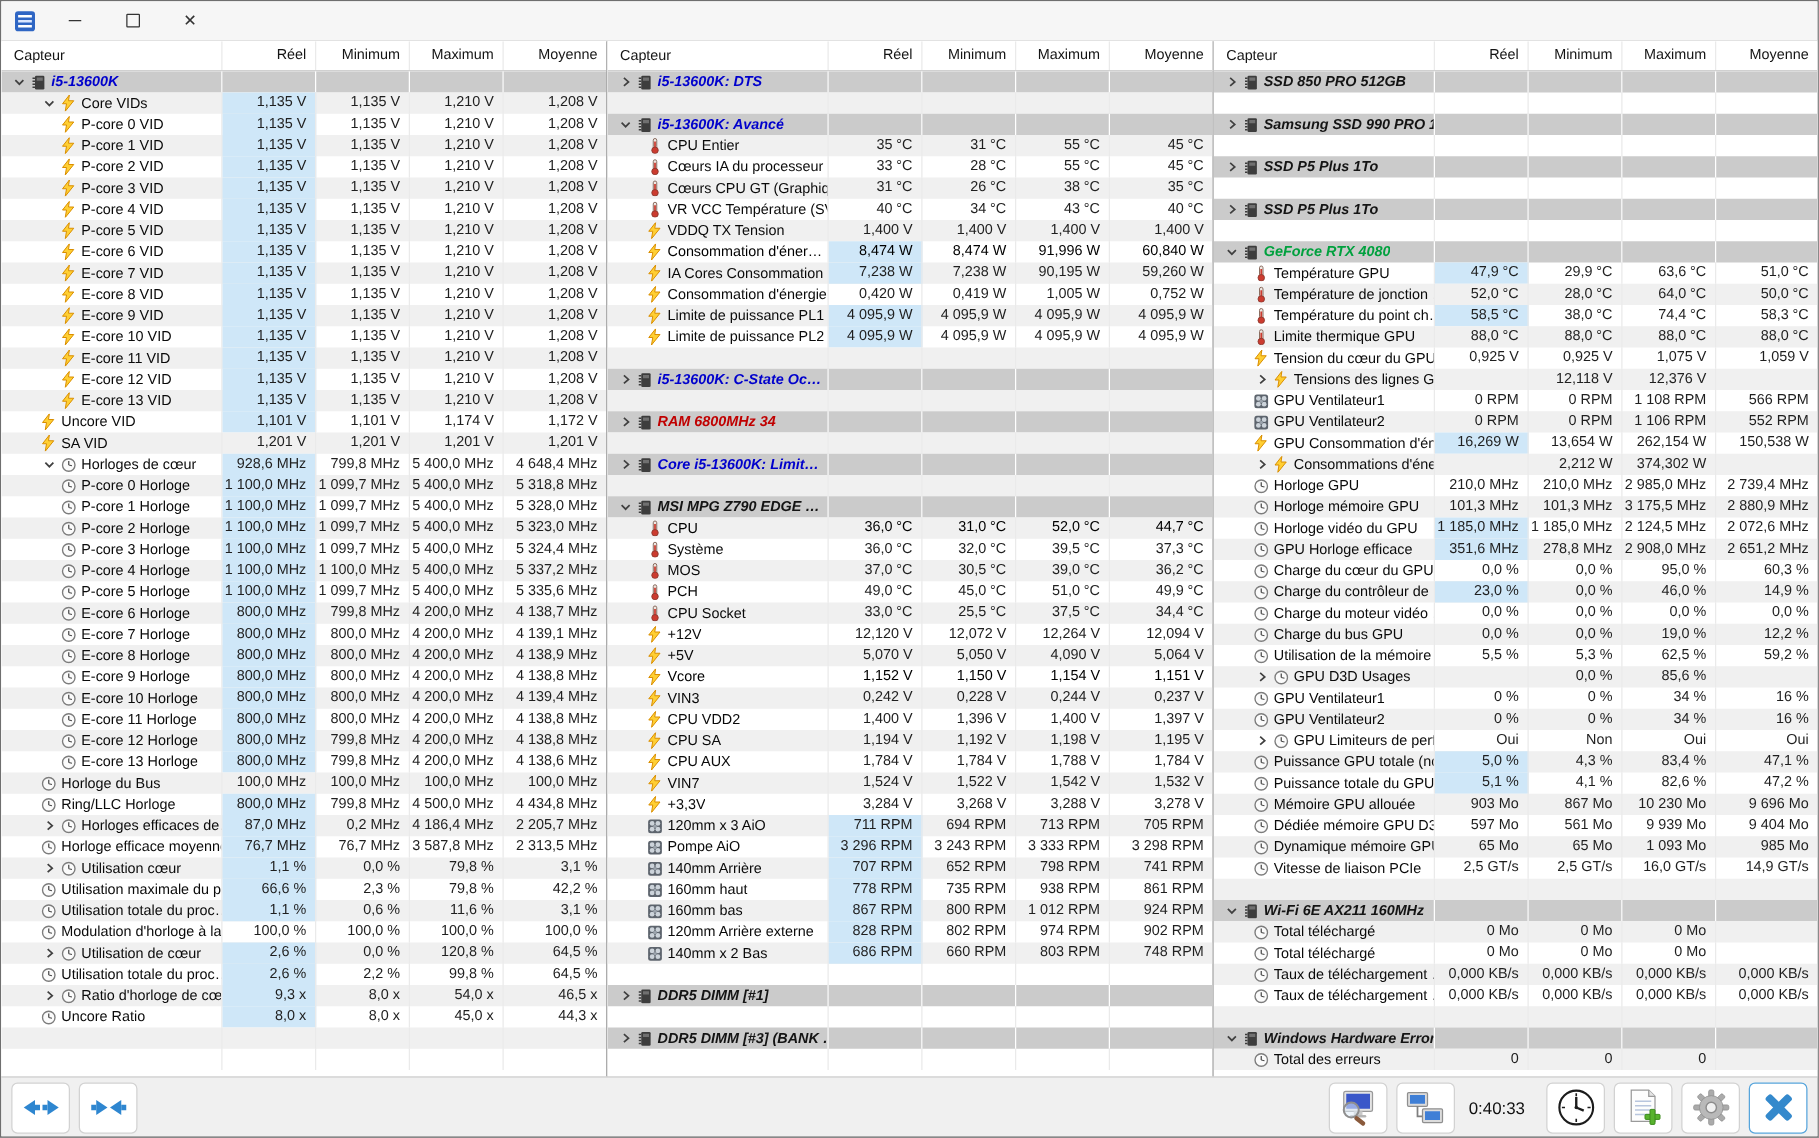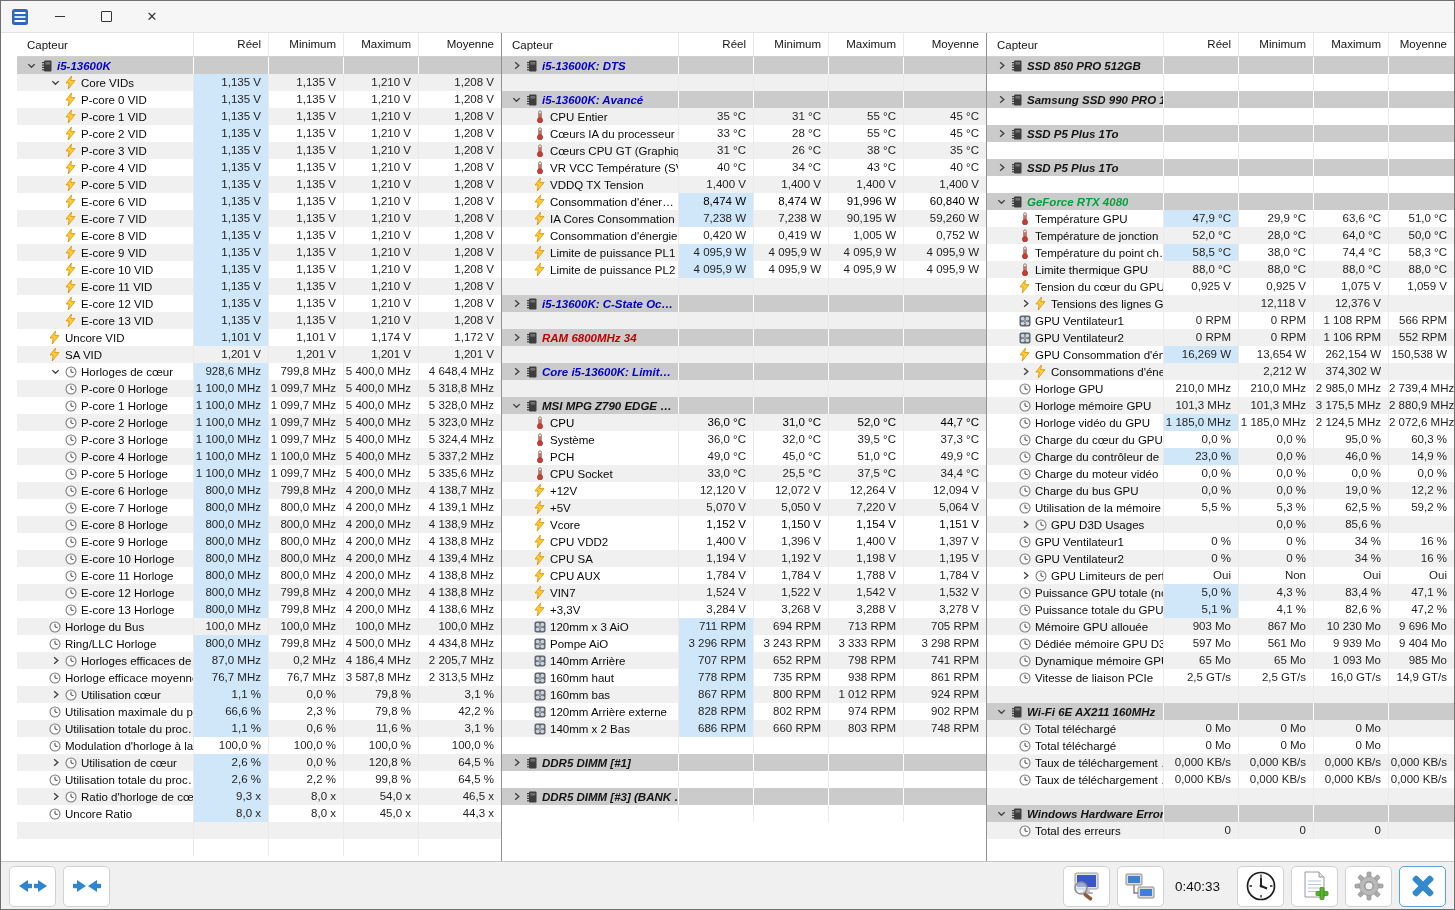--- a/index.html
+++ b/index.html
@@ -7,21 +7,21 @@
   
   .titlebar{height:31px;border-bottom:1px solid #e2e2e2;background:#f6f6f6;display:flex;align-items:center;}
   .appicon{margin:0 8px 0 10px;display:flex;}
   .apptitle{font-size:12px;color:#1a1a1a;flex:1;white-space:nowrap;}
   .winbtns{display:flex;height:100%;}
   .wbtn{width:46px;height:100%;display:flex;align-items:center;justify-content:center;color:#222;}
   .minglyph{width:10px;height:1px;background:#333;display:block;}
   .maxglyph{width:9px;height:9px;border:1px solid #333;display:block;border-radius:1px;}
   .closeglyph{font-size:13px;line-height:13px;color:#333;}
   
-  .main{height:828px;display:flex;background:#fff;margin-left:16px;}
+  .main{height:828px;display:flex;background:#fff;}
   .pane{flex:0 0 484px;border-right:1px solid #919191;display:flex;flex-direction:column;overflow:hidden;background:#fff;}
   .pane:last-child{flex:1;border-right:none;}
   .colhdr{height:23px;flex:0 0 auto;display:flex;border-bottom:1px solid #d0d0d0;background:#fff;}
   .colhdr .c{font-size:11.5px;color:#141414;}
   .colhdr .cap{display:flex;align-items:center;padding-left:10px;}
   .colhdr .val{line-height:22px;}
   .pbody{flex:1;display:flex;flex-direction:column;overflow:hidden;}
   .row{display:flex;height:17px;flex:0 0 auto;}
   .row.stripe{background:#f0f0f0;}
   .c{box-sizing:border-box;border-right:1px solid #eaeaea;height:100%;}
@@ -1218,30 +1218,47 @@
                   <circle cx="5" cy="10.2" r="2.6" fill="#cc3b2f" stroke="#8a3a30" stroke-width="0.7"></circle>
                 </svg>
               </span>
               <span class="t">Système</span>
             </div>
             <div class="c val v0">36,0 °C</div>
             <div class="c val v1">32,0 °C</div>
             <div class="c val v2">39,5 °C</div>
             <div class="c val v3">37,3 °C</div>
           </div>
-          <div class="row">
+          <div class="row stripe">
             <div class="c lab">
               <span class="sp" style="width: 30px;"></span>
               <span class="ico">
                 <svg width="10" height="13" viewBox="0 0 10 13">
                   <rect x="3.6" y="0.8" width="2.8" height="8" rx="1.4" fill="#efe9e4" stroke="#8a6d60" stroke-width="0.8"></rect>
                   <rect x="4.3" y="3.2" width="1.4" height="6" fill="#cc3b2f"></rect>
                   <circle cx="5" cy="10.2" r="2.6" fill="#cc3b2f" stroke="#8a3a30" stroke-width="0.7"></circle>
                 </svg>
               </span>
+              <span class="t">MOS</span>
+            </div>
+            <div class="c val v0">37,0 °C</div>
+            <div class="c val v1">30,5 °C</div>
+            <div class="c val v2">39,0 °C</div>
+            <div class="c val v3">36,2 °C</div>
+          </div>
+          <div class="row">
+            <div class="c lab">
+              <span class="sp" style="width: 30px;"></span>
+              <span class="ico">
+                <svg width="10" height="13" viewBox="0 0 10 13">
+                  <rect x="3.6" y="0.8" width="2.8" height="8" rx="1.4" fill="#efe9e4" stroke="#8a6d60" stroke-width="0.8"></rect>
+                  <rect x="4.3" y="3.2" width="1.4" height="6" fill="#cc3b2f"></rect>
+                  <circle cx="5" cy="10.2" r="2.6" fill="#cc3b2f" stroke="#8a3a30" stroke-width="0.7"></circle>
+                </svg>
+              </span>
               <span class="t">PCH</span>
             </div>
             <div class="c val v0">49,0 °C</div>
             <div class="c val v1">45,0 °C</div>
             <div class="c val v2">51,0 °C</div>
             <div class="c val v3">49,9 °C</div>
           </div>
           <div class="row stripe">
             <div class="c lab">
               <span class="sp" style="width: 30px;"></span>
@@ -1279,37 +1296,52 @@
               <span class="sp" style="width: 30px;"></span>
               <span class="ico">
                 <svg width="11" height="13" viewBox="0 0 11 13">
                   <polygon points="6.5,0 1,7 4.2,7 3.2,13 10,4.6 5.8,4.6" fill="#ffcf33" stroke="#d98e00" stroke-width="0.8"></polygon>
                 </svg>
               </span>
               <span class="t">+5V</span>
             </div>
             <div class="c val v0">5,070 V</div>
             <div class="c val v1">5,050 V</div>
-            <div class="c val v2">7,220 V</div>
+            <div class="c val v2">4,090 V</div>
             <div class="c val v3">5,064 V</div>
           </div>
           <div class="row bold">
             <div class="c lab">
               <span class="sp" style="width: 30px;"></span>
               <span class="ico">
                 <svg width="11" height="13" viewBox="0 0 11 13">
                   <polygon points="6.5,0 1,7 4.2,7 3.2,13 10,4.6 5.8,4.6" fill="#ffcf33" stroke="#d98e00" stroke-width="0.8"></polygon>
                 </svg>
               </span>
               <span class="t">Vcore</span>
             </div>
             <div class="c val v0">1,152 V</div>
             <div class="c val v1">1,150 V</div>
             <div class="c val v2">1,154 V</div>
             <div class="c val v3">1,151 V</div>
+          </div>
+          <div class="row stripe">
+            <div class="c lab">
+              <span class="sp" style="width: 30px;"></span>
+              <span class="ico">
+                <svg width="11" height="13" viewBox="0 0 11 13">
+                  <polygon points="6.5,0 1,7 4.2,7 3.2,13 10,4.6 5.8,4.6" fill="#ffcf33" stroke="#d98e00" stroke-width="0.8"></polygon>
+                </svg>
+              </span>
+              <span class="t">VIN3</span>
+            </div>
+            <div class="c val v0">0,242 V</div>
+            <div class="c val v1">0,228 V</div>
+            <div class="c val v2">0,244 V</div>
+            <div class="c val v3">0,237 V</div>
           </div>
           <div class="row">
             <div class="c lab">
               <span class="sp" style="width: 30px;"></span>
               <span class="ico">
                 <svg width="11" height="13" viewBox="0 0 11 13">
                   <polygon points="6.5,0 1,7 4.2,7 3.2,13 10,4.6 5.8,4.6" fill="#ffcf33" stroke="#d98e00" stroke-width="0.8"></polygon>
                 </svg>
               </span>
               <span class="t">CPU VDD2</span>
@@ -1972,20 +2004,36 @@
                   <circle cx="6" cy="6" r="5" fill="#fbfbfb" stroke="#7d7d7d" stroke-width="1.1"></circle>
                   <path d="M6 6 L6 2.8 M6 6 L8.6 6.6" stroke="#4a4a4a" stroke-width="1" fill="none"></path>
                 </svg>
               </span>
               <span class="t">Horloge vidéo du GPU</span>
             </div>
             <div class="c val v0 hl">1 185,0 MHz</div>
             <div class="c val v1">1 185,0 MHz</div>
             <div class="c val v2">2 124,5 MHz</div>
             <div class="c val v3">2 072,6 MHz</div>
+          </div>
+          <div class="row stripe">
+            <div class="c lab">
+              <span class="sp" style="width: 30px;"></span>
+              <span class="ico">
+                <svg width="12" height="12" viewBox="0 0 12 12">
+                  <circle cx="6" cy="6" r="5" fill="#fbfbfb" stroke="#7d7d7d" stroke-width="1.1"></circle>
+                  <path d="M6 6 L6 2.8 M6 6 L8.6 6.6" stroke="#4a4a4a" stroke-width="1" fill="none"></path>
+                </svg>
+              </span>
+              <span class="t">GPU Horloge efficace</span>
+            </div>
+            <div class="c val v0 hl">351,6 MHz</div>
+            <div class="c val v1">278,8 MHz</div>
+            <div class="c val v2">2 908,0 MHz</div>
+            <div class="c val v3">2 651,2 MHz</div>
           </div>
           <div class="row">
             <div class="c lab">
               <span class="sp" style="width: 30px;"></span>
               <span class="ico">
                 <svg width="12" height="12" viewBox="0 0 12 12">
                   <circle cx="6" cy="6" r="5" fill="#fbfbfb" stroke="#7d7d7d" stroke-width="1.1"></circle>
                   <path d="M6 6 L6 2.8 M6 6 L8.6 6.6" stroke="#4a4a4a" stroke-width="1" fill="none"></path>
                 </svg>
               </span>

